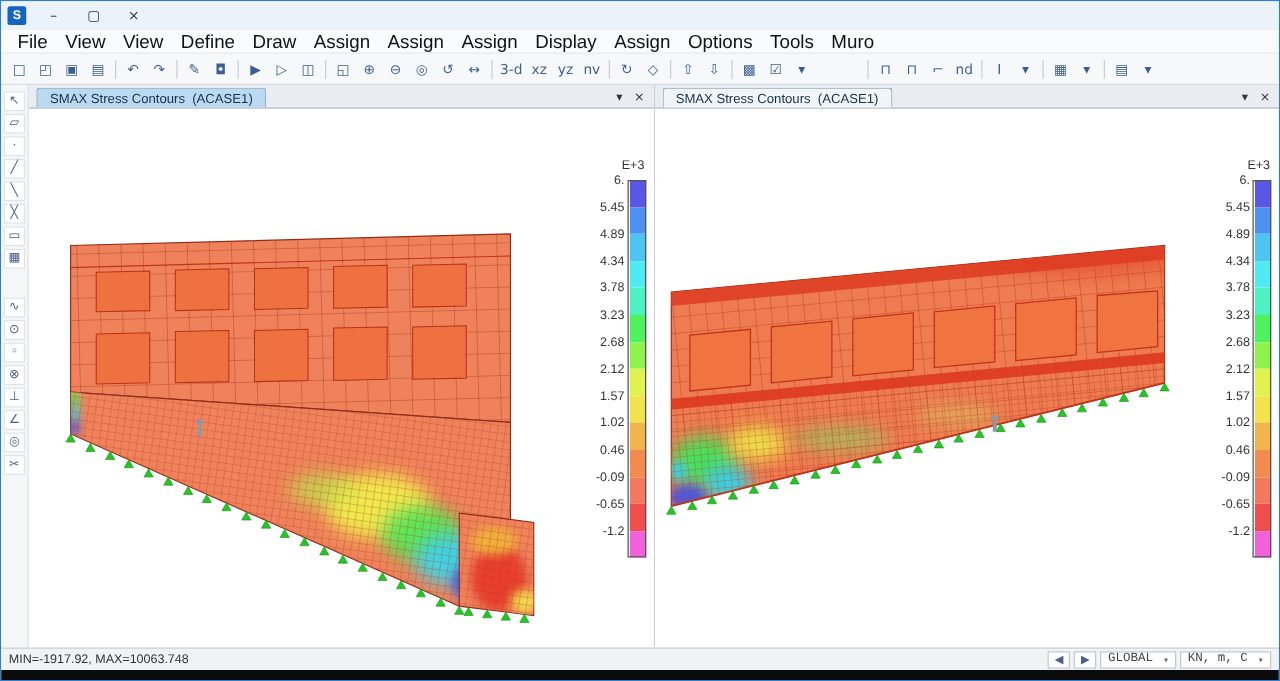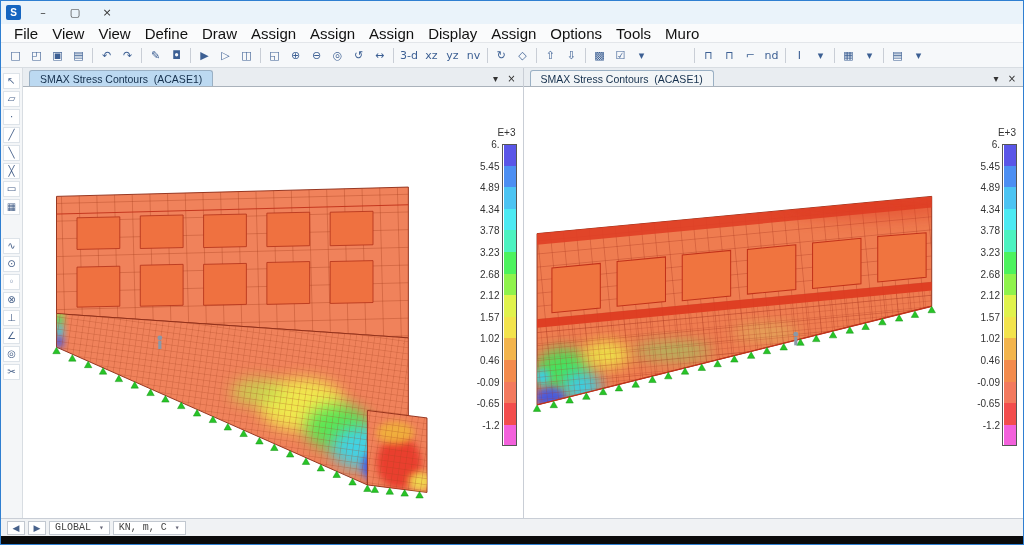--- a/index.html
+++ b/index.html
@@ -469,20 +469,21 @@
               <span class="legend-cell" style="background-color: rgb(242, 97, 219);"></span>
             </div>
             </div>
         </div>
       </div>
     </div>
 
   </div>
 
   <div class="statusbar">
+    <div class="status-left">MIN=-1917.92, MAX=10063.748</div>
     <div class="status-controls">
       <button class="nav-btn">◀</button>
       <button class="nav-btn">▶</button>
       <div class="status-select">
         <span>GLOBAL</span>
         <span class="caret">▾</span>
       </div>
       <div class="status-select">
         <span>KN, m, C</span>
         <span class="caret">▾</span>

